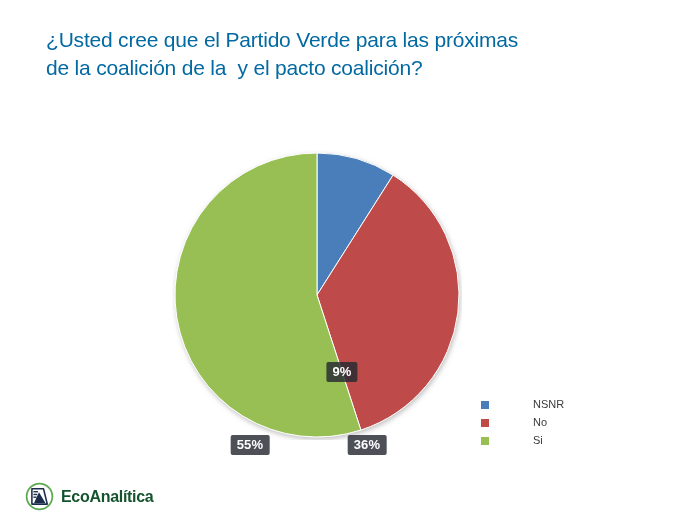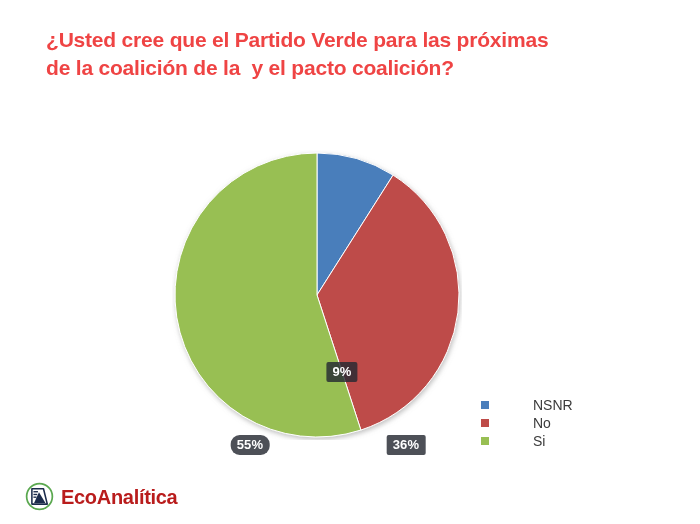--- a/index.html
+++ b/index.html
@@ -15,23 +15,23 @@
     position: relative;
   }
 
   
   #chart-title {
     position: absolute;
     left: 46px;
     top: 26px;
     width: 610px;
     font-size: 21px;
-    font-weight: bold;
+    font-weight: normal;
     line-height: 1.33;
-    color: #ef4444;
+    color: #0369a1;
     letter-spacing: -0.2px;
   }
   #chart-title .title-line {
     display: block;
     white-space: pre;
   }
 
   
   #plot-area {
     position: absolute;
@@ -74,44 +74,44 @@
     align-items: center;
     gap: 6px;
     height: 11px;
   }
   .legend-swatch {
     width: 8px;
     height: 8px;
     flex: 0 0 8px;
   }
   .legend-label {
-    font-size: 14px;
+    font-size: 11px;
     color: #3b3b3b;
     line-height: 1;
     padding-left: 38px;
   }
 
   
   #footer-logo {
     position: absolute;
     left: 25px;
     top: 482px;
     display: flex;
     align-items: center;
     gap: 7px;
   }
   #logo-mark {
     width: 29px;
     height: 29px;
     flex: 0 0 29px;
   }
   #logo-wordmark {
-    font-size: 20px;
+    font-size: 16px;
     font-weight: bold;
-    color: #b91c1c;
+    color: #14532d;
     letter-spacing: -0.3px;
     line-height: 1;
   }
 </style>
 </head>
 <body>
 
 <div id="chart-title">
   <span class="title-line">¿Usted cree que el Partido Verde para las próximas</span>
   <span class="title-line">de la coalición de la  y el pacto coalición?</span>
@@ -126,22 +126,22 @@
       </filter>
     </defs>
     <g id="pie-slices" filter="url(#pie-shadow)">
         <path d="M 145 145 L 145.00 3.00 A 142 142 0 0 1 221.09 25.11 Z" fill="#4a7ebb" stroke="#ffffff" stroke-width="1"></path>
         <path d="M 145 145 L 221.09 25.11 A 142 142 0 0 1 188.88 280.05 Z" fill="#be4b48" stroke="#ffffff" stroke-width="1"></path>
         <path d="M 145 145 L 188.88 280.05 A 142 142 0 1 1 145.00 3.00 Z" fill="#98bf53" stroke="#ffffff" stroke-width="1"></path>
       </g>
   </svg>
 
   <div class="slice-label" id="slice-label-0" style="left:342px; top:232px;">9%</div>
-  <div class="slice-label" id="slice-label-1" style="left:406px; top:305px;">36%</div>
-  <div class="slice-label" id="slice-label-2" style="left:250px; top:305px;border-radius:9px;">55%</div>
+  <div class="slice-label" id="slice-label-1" style="left:367px; top:305px;">36%</div>
+  <div class="slice-label" id="slice-label-2" style="left:250px; top:305px;">55%</div>
 
   <div id="legend">
     <div class="legend-item">
       <span class="legend-swatch" style="background:#4a7ebb"></span>
       <span class="legend-label">NSNR</span>
     </div>
     <div class="legend-item">
       <span class="legend-swatch" style="background:#be4b48"></span>
       <span class="legend-label">No</span>
     </div>

